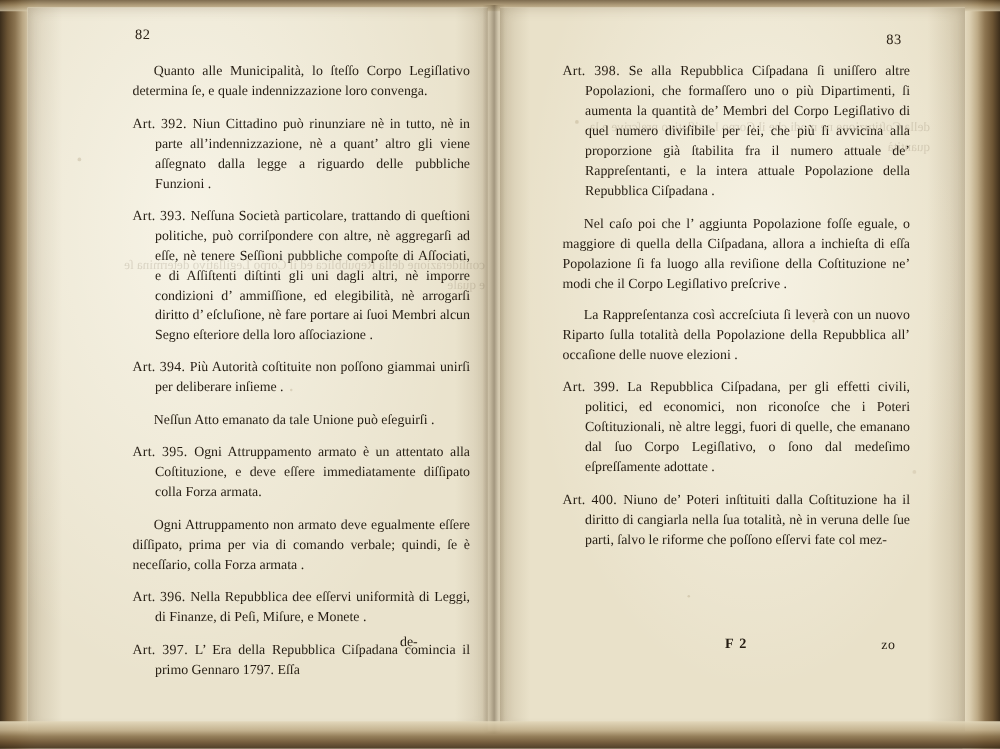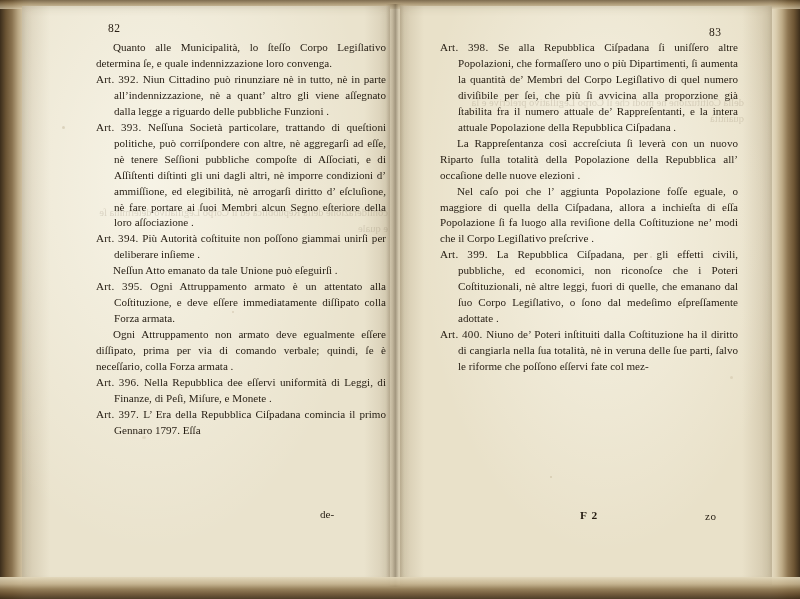--- a/index.html
+++ b/index.html
@@ -86,21 +86,21 @@
 
   .folio{
     position:absolute;
     font-size:11.5px;
     color:#2a2015;
     letter-spacing:.4px;
   }
   .folio-left{left:108px;top:22px;}
   .folio-right{left:709px;top:26px;}
 
-  p{margin:0;}
+  p{margin:10px;}
   
   .para{text-indent:17px;}
   
   .art{padding-left:18px;text-indent:-18px;}
   .art .lbl{letter-spacing:.2px;}
   .art .num{letter-spacing:.3px;}
 
   .catchword{
     position:absolute;
     font-size:11.1px;color:#241c12;
@@ -207,27 +207,27 @@
 
   <div class="textblock col-right">
 
 
     <p class="art">
       <span class="lbl">Art.</span>
       <span class="num">398.</span>
       <span>Se alla Repubblica Ciſpadana ſi uniſſero altre Popolazioni, che formaſſero uno o più Dipartimenti, ſi aumenta la quantità de’ Membri del Corpo Legiſlativo di quel numero diviſibile per ſei, che più ſi avvicina alla proporzione già ſtabilita fra il numero attuale de’ Rappreſentanti, e la intera attuale Popolazione della Repubblica Ciſpadana .</span>
     </p>
 
+    <p class="para">Nel caſo poi che l’ aggiunta Popolazione foſſe eguale, o maggiore di quella della Ciſpadana, allora a inchieſta di eſſa Popolazione ſi fa luogo alla reviſione della Coſtituzione ne’ modi che il Corpo Legiſlativo preſcrive .</p>
     <p class="para">La Rappreſentanza così accreſciuta ſi leverà con un nuovo Riparto ſulla totalità della Popolazione della Repubblica all’ occaſione delle nuove elezioni .</p>
-    <p class="para">Nel caſo poi che l’ aggiunta Popolazione foſſe eguale, o maggiore di quella della Ciſpadana, allora a inchieſta di eſſa Popolazione ſi fa luogo alla reviſione della Coſtituzione ne’ modi che il Corpo Legiſlativo preſcrive .</p>
 
     <p class="art">
       <span class="lbl">Art.</span>
       <span class="num">399.</span>
-      <span>La Repubblica Ciſpadana, per gli effetti civili, pubbliche, ed economici, non riconoſce che i Poteri Coſtituzionali, nè altre leggi, fuori di quelle, che emanano dal ſuo Corpo Legiſlativo, o ſono dal medeſimo eſpreſſamente adottate .</span>
+      <span>La Repubblica Ciſpadana, per gli effetti civili, politici, ed economici, non riconoſce che i Poteri Coſtituzionali, nè altre leggi, fuori di quelle, che emanano dal ſuo Corpo Legiſlativo, o ſono dal medeſimo eſpreſſamente adottate .</span>
     </p>
 
 
     <p class="art">
       <span class="lbl">Art.</span>
       <span class="num">400.</span>
       <span>Niuno de’ Poteri inſtituiti dalla Coſtituzione ha il diritto di cangiarla nella ſua totalità, nè in veruna delle ſue parti, ſalvo le riforme che poſſono eſſervi fate col mez-</span>
     </p>
   </div>
 

